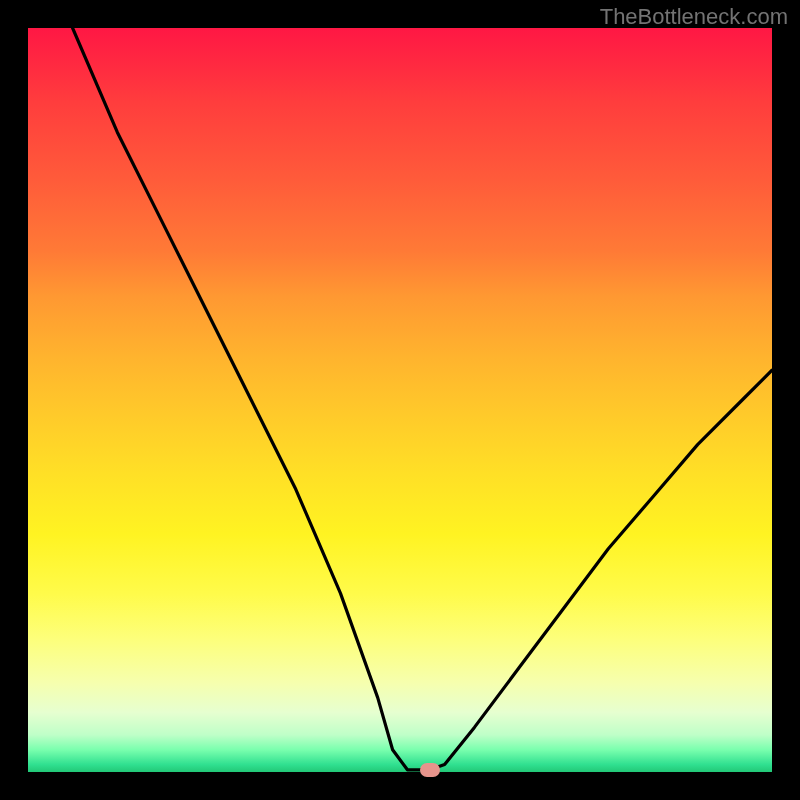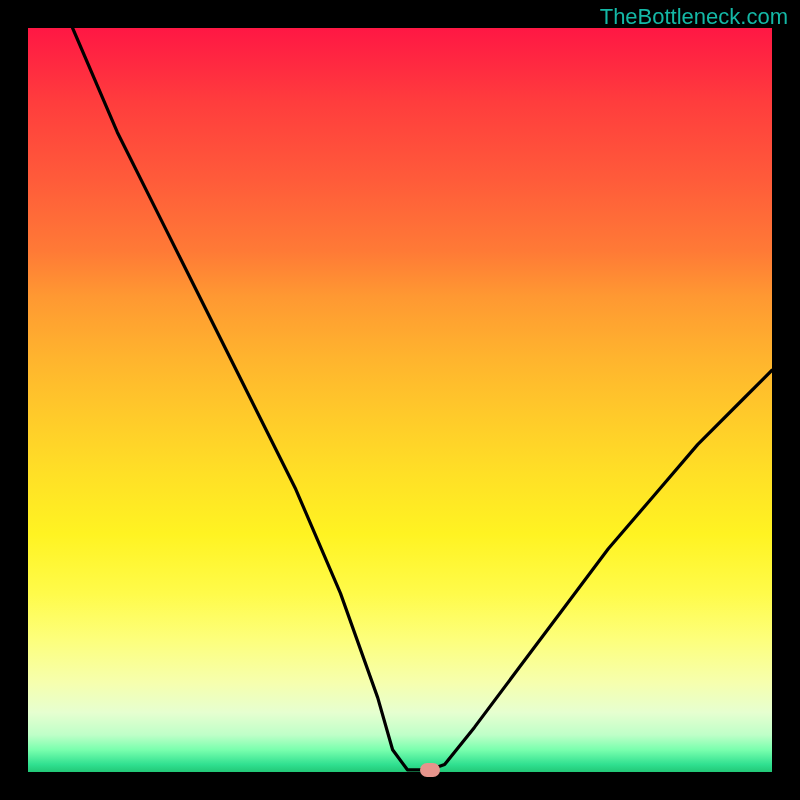--- a/index.html
+++ b/index.html
@@ -8,21 +8,21 @@
     height: 800px;
     background: #000;
     position: relative;
     font-family: Arial, sans-serif;
     overflow: hidden;
   }
   .watermark {
     position: absolute;
     top: 4px;
     right: 12px;
-    color: #14b8a6;
+    color: #737373;
     font-size: 22px;
     font-weight: 500;
     z-index: 10;
   }
   .chart-area {
     position: absolute;
     left: 28px;
     top: 28px;
     width: 744px;
     height: 744px;

